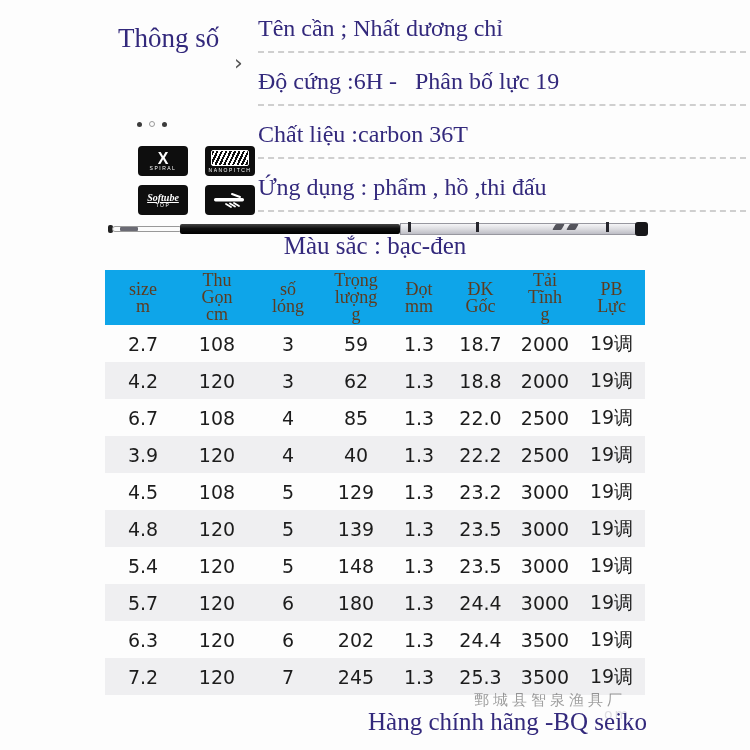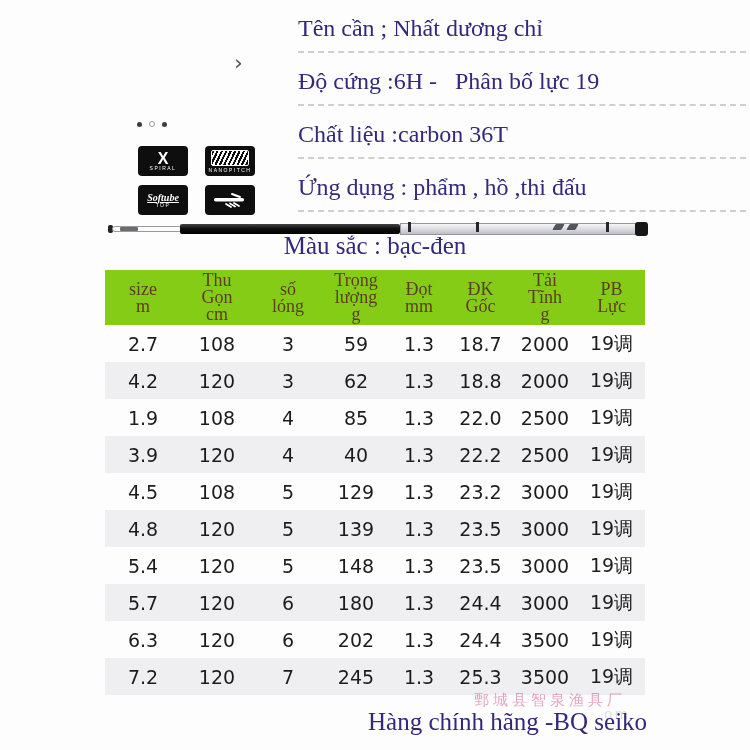--- a/index.html
+++ b/index.html
@@ -26,21 +26,21 @@
   .badge .script{font-style:italic;font-weight:bold;font-size:10px;line-height:9px;
                  font-family:"Liberation Serif",serif;text-decoration:underline;}
   .hatch{width:36px;height:14px;
          background:repeating-linear-gradient(115deg,#0e0e0e 0 2px,#ffffff 2px 4px);
          border:1px solid #fff;border-radius:2px;margin-bottom:1px;}
 
   
   .specs{position:absolute;left:258px;top:0;width:488px;}
   .spec-row{height:53px;display:flex;align-items:flex-end;padding-bottom:9px;
             border-bottom:2px dashed #cfcfcf;box-sizing:border-box;
-            font-size:24px;color:#33297c;white-space:pre;margin-left:40px;}
+            font-size:24px;color:#33297c;white-space:pre;}
 
   
   .rod{position:absolute;left:108px;top:222px;width:540px;height:14px;}
   .rod .tipcap{position:absolute;left:0;top:3px;width:5px;height:8px;background:#222;border-radius:2px;}
   .rod .tip{position:absolute;left:4px;top:4px;width:70px;height:6px;background:#fbfbfb;
             border:1px solid #999;border-radius:3px;box-sizing:border-box;}
   .rod .tiplabel{position:absolute;left:12px;top:5px;width:18px;height:4px;background:#6b6b74;border-radius:1px;}
   .rod .blackseg{position:absolute;left:72px;top:2px;width:220px;height:10px;
                  background:linear-gradient(180deg,#454545,#101010 45%,#000);border-radius:2px;}
   .rod .silverseg{position:absolute;left:292px;top:1px;width:236px;height:12px;
@@ -50,40 +50,41 @@
   .rod .mark{position:absolute;top:2px;width:9px;height:6px;background:#3a3a42;
              transform:skewX(-30deg);border-radius:1px;opacity:.85;}
   .rod .buttcap{position:absolute;left:527px;top:0;width:13px;height:14px;background:#17171a;border-radius:3px;}
 
   .rod-caption{position:absolute;left:0;top:232px;width:750px;text-align:center;
                font-size:25px;color:#33297c;}
 
   
   table.spec-table{position:absolute;left:105px;top:270px;width:540px;
                    border-collapse:collapse;table-layout:fixed;text-align:center;}
-  table.spec-table th{background:#84cc16;color:#5d3c20;font-size:18px;line-height:17px;
+  table.spec-table th{background:#0ea5e9;color:#5d3c20;font-size:18px;line-height:17px;
                       font-weight:normal;height:55px;vertical-align:middle;padding:0;
                       font-family:"Liberation Serif",serif;}
   table.spec-table td{height:37px;font-family:"DejaVu Sans",sans-serif;font-size:19px;
                       color:#1c1c1c;vertical-align:middle;padding:0;}
   table.spec-table tbody tr:nth-child(even){background:#efeff1;}
 
   
   .footer{position:absolute;left:368px;top:708px;font-size:25px;color:#33297c;z-index:2;}
-  .wm{position:absolute;left:474px;top:691px;font-size:15px;color:#be185d;opacity:.38;
+  .wm{position:absolute;left:474px;top:691px;font-size:15px;color:#000000;opacity:.38;
       letter-spacing:4px;font-family:"DejaVu Sans",sans-serif;z-index:1;}
   .wm2{position:absolute;left:604px;top:706px;font-size:14px;color:#9a9aa6;opacity:.3;
        letter-spacing:2px;font-family:"DejaVu Sans",sans-serif;z-index:1;}
 </style>
 </head>
 <body>
 
 <div class="canvas">
 
   <div class="intro-label">
+    <div>Thông số</div>
   </div>
   <div class="intro-arrow">›</div>
 
   <div class="dots">
     <span class="dot"></span>
     <span class="dot hollow"></span>
     <span class="dot"></span>
   </div>
 
   <div class="badges">
@@ -169,21 +170,21 @@
           <td>4.2</td>
           <td>120</td>
           <td>3</td>
           <td>62</td>
           <td>1.3</td>
           <td>18.8</td>
           <td>2000</td>
           <td>19调</td>
         </tr>
         <tr>
-          <td>1.9</td>
+          <td>6.7</td>
           <td>108</td>
           <td>4</td>
           <td>85</td>
           <td>1.3</td>
           <td>22.0</td>
           <td>2500</td>
           <td>19调</td>
         </tr>
         <tr>
           <td>3.9</td>

